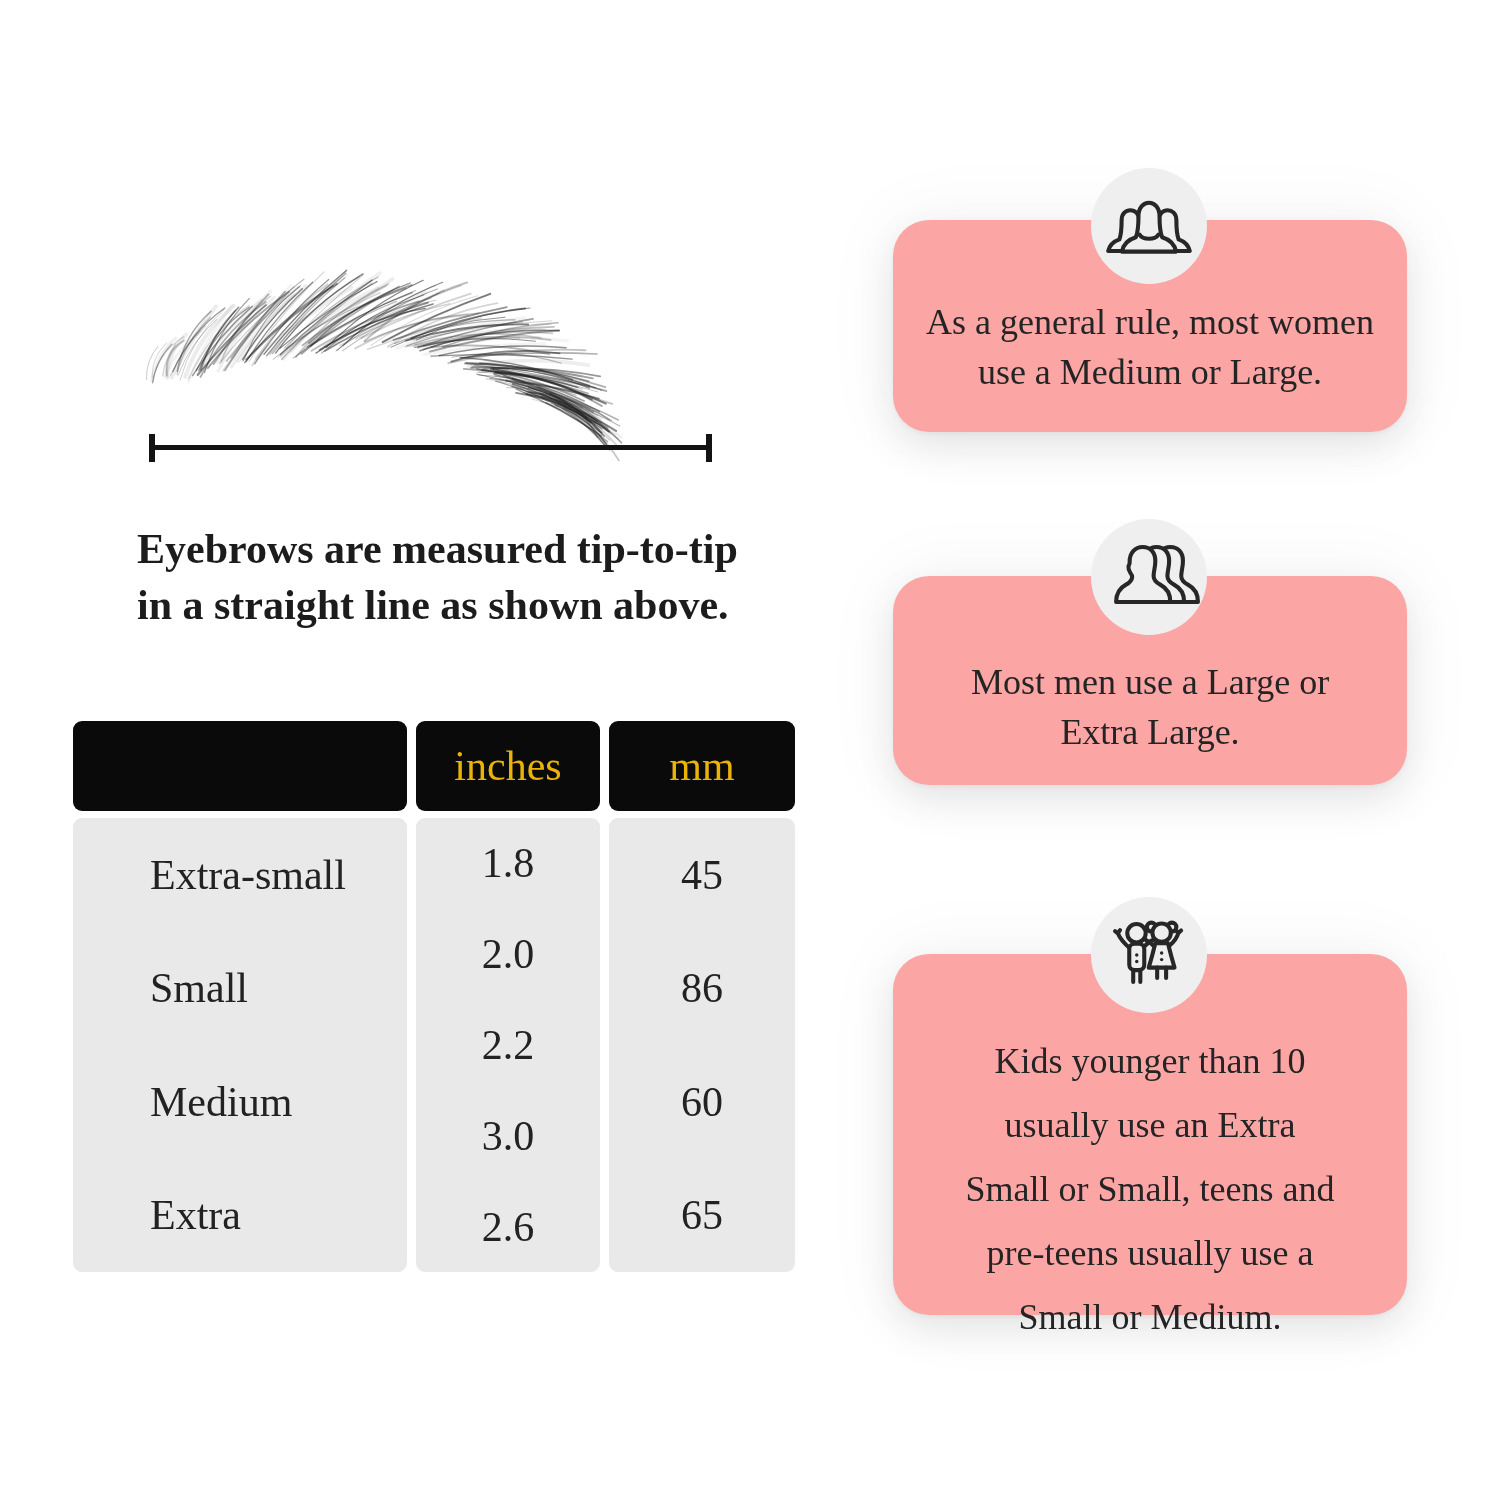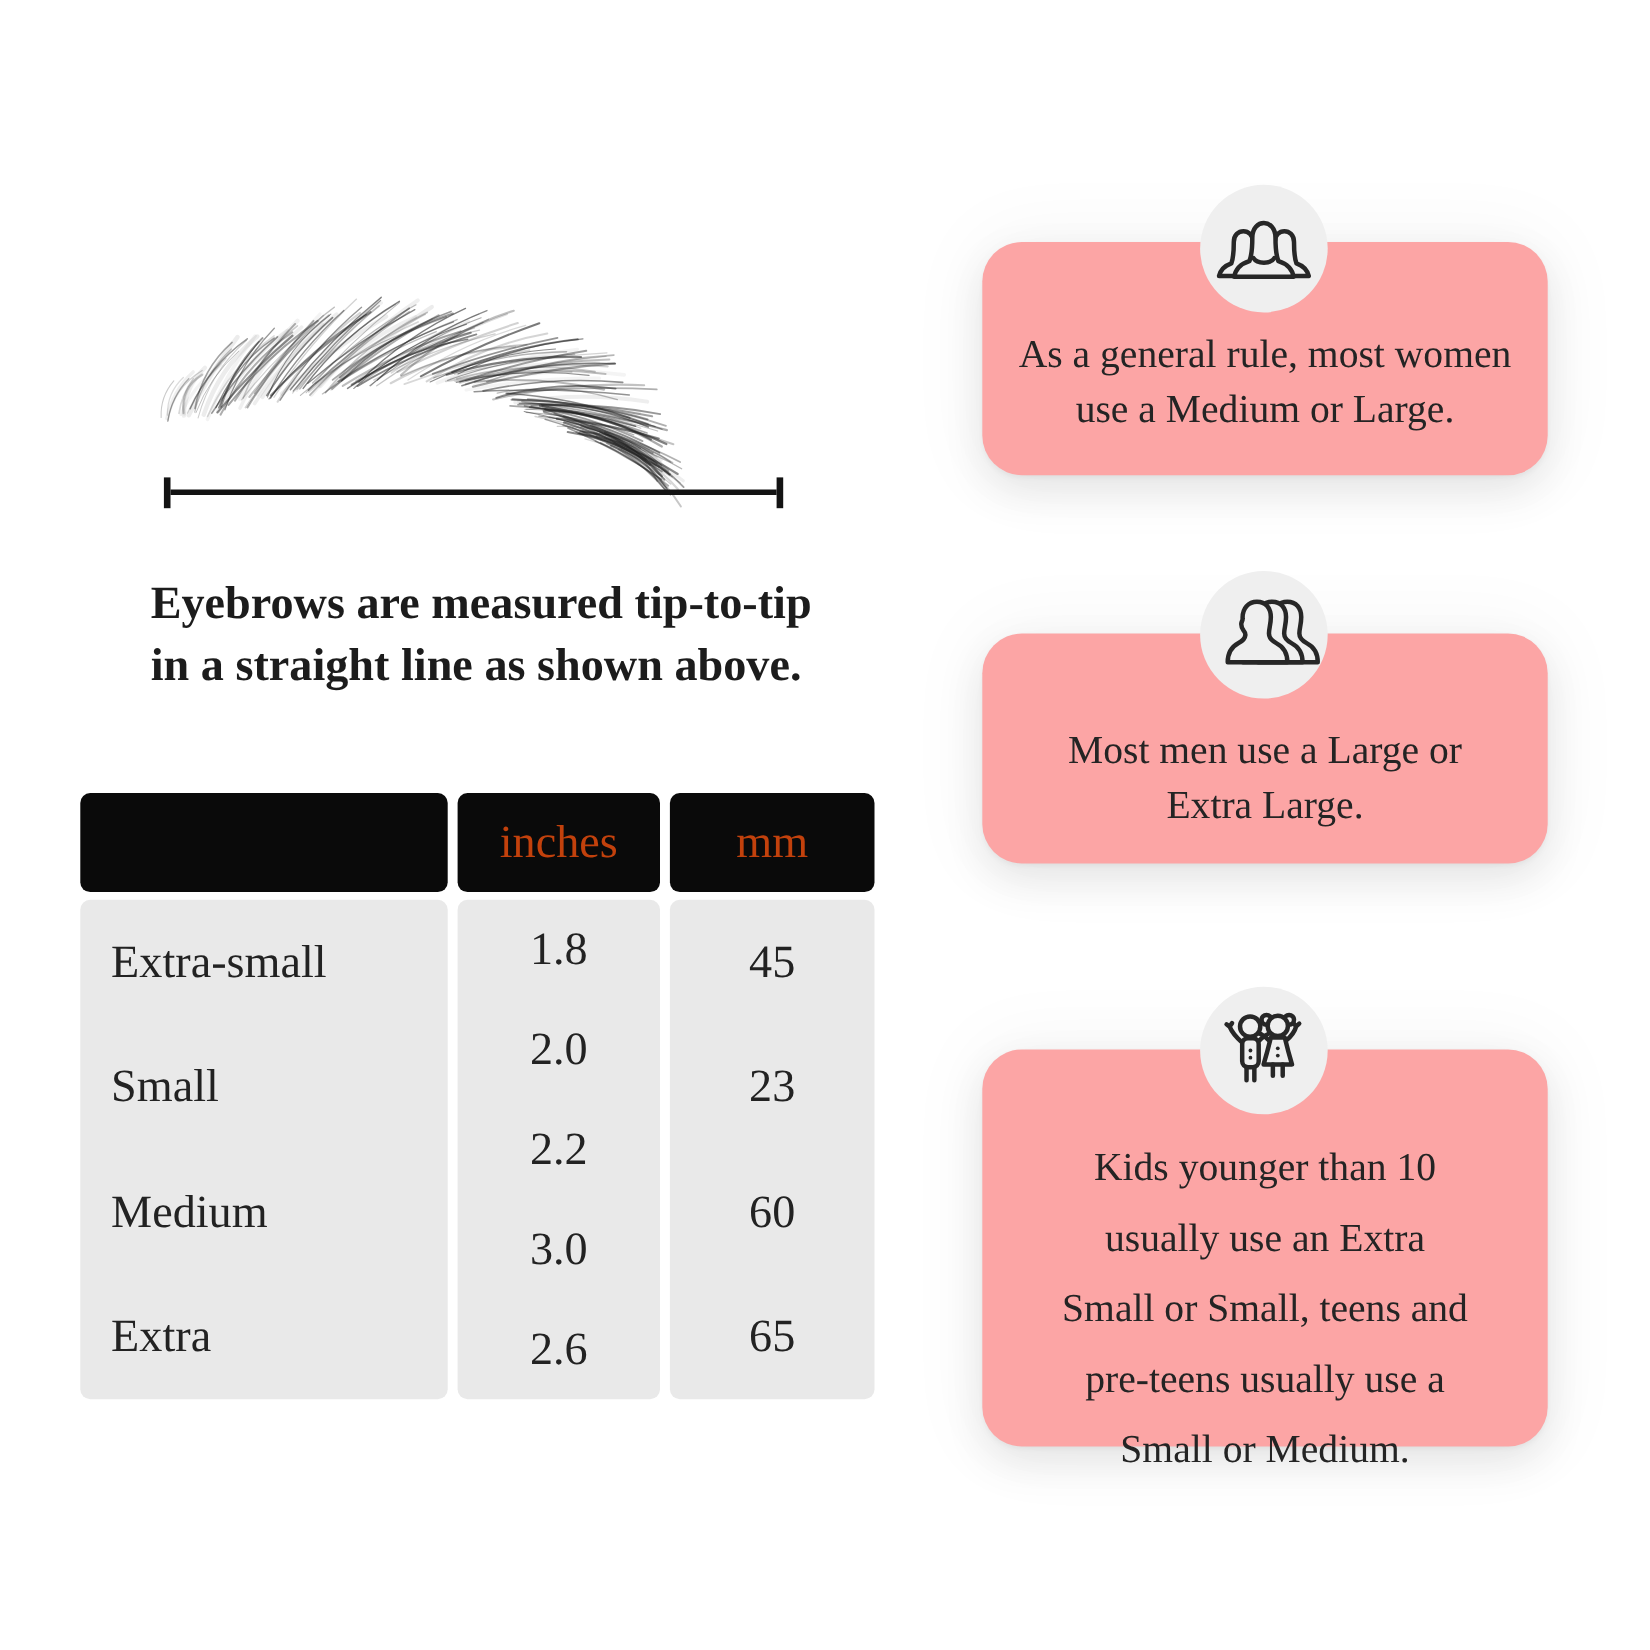--- a/index.html
+++ b/index.html
@@ -11,26 +11,26 @@
   .brow-svg{position:absolute;left:112px;top:235px;width:480px;height:190px;overflow:visible;}
   .ruler{position:absolute;left:149px;top:434px;width:563px;height:28px;
          border-left:6px solid #131313;border-right:6px solid #131313;box-sizing:border-box;}
   .ruler .bar{position:absolute;left:0;right:0;top:11px;height:5px;background:#131313;}
   .caption{position:absolute;left:137px;top:521px;width:650px;
            font-size:42px;line-height:56px;white-space:pre-line;font-weight:bold;}
   
   .size-table{position:absolute;left:73px;top:721px;width:722px;}
   .thead,.tbody{display:grid;grid-template-columns:334px 184px 186px;column-gap:9px;}
   .tbody{margin-top:7px;}
-  .th{height:90px;background:#0a0a0a;border-radius:9px;color:#c2410c;
+  .th{height:90px;background:#0a0a0a;border-radius:9px;color:#eab308;
       display:flex;align-items:center;justify-content:center;font-size:42px;}
   .tcol{height:454px;background:#e9e9e9;border-radius:9px;
         display:flex;flex-direction:column;}
   .tcell{flex:1;display:flex;align-items:center;justify-content:center;font-size:42px;color:#222;}
-  .tcol.labels .tcell{justify-content:flex-start;padding-left:28px;}
+  .tcol.labels .tcell{justify-content:flex-start;padding-left:77px;}
   
   .card{position:absolute;left:893px;width:514px;background:#fca5a5;border-radius:36px;
         box-shadow:0 2px 4px rgba(0,0,0,.04),0 14px 38px rgba(0,0,0,.09),0 0 70px 12px rgba(0,0,0,.035);}
   .card-1{top:220px;height:212px;}
   .card-2{top:576px;height:209px;}
   .card-3{top:954px;height:361px;}
   .card p{position:absolute;left:22px;right:22px;margin:0;text-align:center;
           font-size:36px;line-height:50px;color:#242424;white-space:pre-line;}
   .card-1 p{top:77px;}
   .card-2 p{top:81px;}
@@ -275,21 +275,21 @@
       </div>
       <div class="tcol">
         <div class="tcell">1.8</div>
         <div class="tcell">2.0</div>
         <div class="tcell">2.2</div>
         <div class="tcell">3.0</div>
         <div class="tcell">2.6</div>
       </div>
       <div class="tcol">
         <div class="tcell">45</div>
-        <div class="tcell">23</div>
+        <div class="tcell">86</div>
         <div class="tcell">60</div>
         <div class="tcell">65</div>
       </div>
     </div>
   </div>
 
   <section class="card card-1">
     <p>As a general rule, most women
 use a Medium or Large.</p>
   </section>

